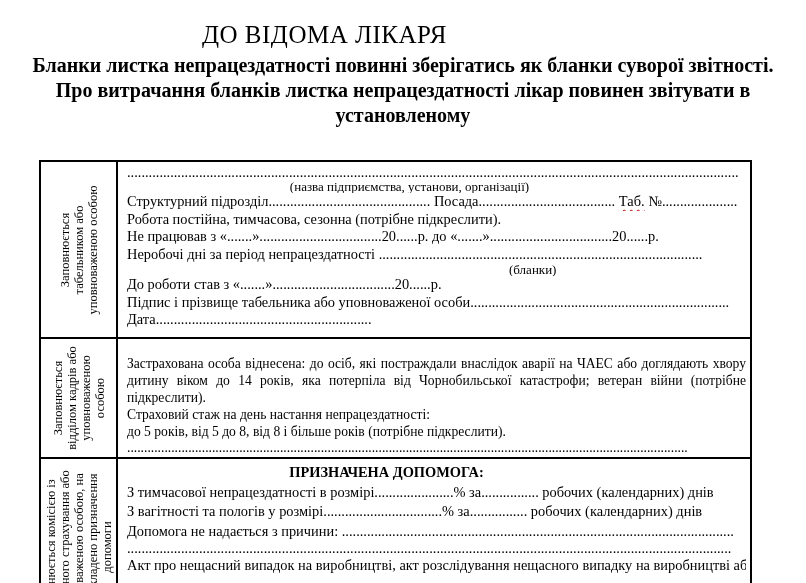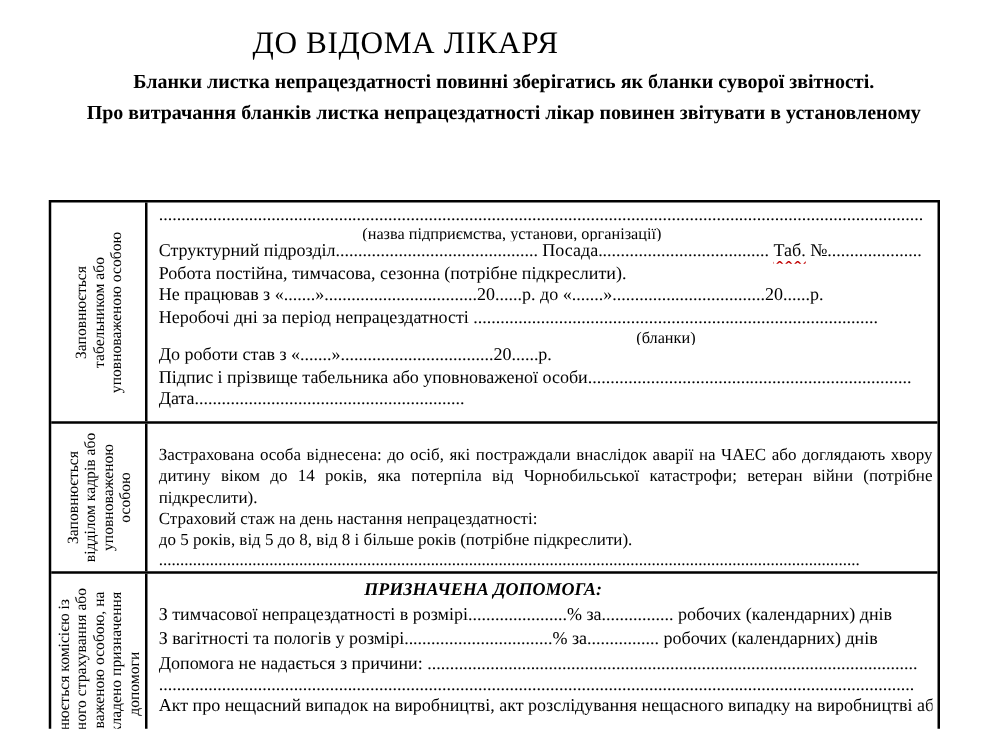--- a/index.html
+++ b/index.html
@@ -5,21 +5,21 @@
   html,body{margin:0;padding:0;}
   body{
     width:806px;height:583px;overflow:hidden;background:#ffffff;color:#000;
     font-family:"Liberation Serif","DejaVu Serif",serif;position:relative;
   }
   .doc-title{
     position:absolute;left:202px;top:21px;font-size:25px;letter-spacing:.5px;white-space:nowrap;
   }
   .doc-intro{
     position:absolute;left:0;top:53px;width:806px;text-align:center;
-    font-weight:bold;font-size:16px;line-height:25px;
+    font-weight:bold;font-size:20px;line-height:25px;
   }
   .caret{
     display:inline-block;width:1.5px;height:20px;background:#000;vertical-align:-4px;
   }
   .form-table{
     position:absolute;left:39px;top:160px;width:713px;
     border:2px solid #000;box-sizing:border-box;
   }
   .trow{display:flex;box-sizing:border-box;}
   .trow.bordered{border-bottom:2px solid #000;}
@@ -47,21 +47,21 @@
   .caption-org{text-align:center;margin-right:54px;}
   .caption-numbers{padding-left:382px;}
   .caption-hr{text-align:center;}
   .misspell{
     text-decoration-line:underline;text-decoration-style:wavy;
     text-decoration-color:#c00000;text-decoration-thickness:1px;text-underline-offset:3px;
   }
   .row2 .content-cell{font-size:13.6px;line-height:17px;padding-top:16px;}
   .justified{white-space:normal;text-align:justify;}
   .row3 .content-cell{font-size:14.4px;line-height:19.5px;padding-top:4px;}
-  .assist-heading{font-weight:bold;text-align:center;margin-right:100px;white-space:nowrap;overflow:hidden;font-style:italic;}
+  .assist-heading{font-weight:bold;text-align:center;margin-right:100px;white-space:nowrap;overflow:hidden;}
 </style>
 </head>
 <body>
 
 <div class="page">
 
   <div class="doc-title">ДО ВІДОМА ЛІКАРЯ</div>
 
   <div class="doc-intro">
     <div class="intro-line">Бланки листка непрацездатності повинні зберігатись як бланки суворої звітності.</div>

